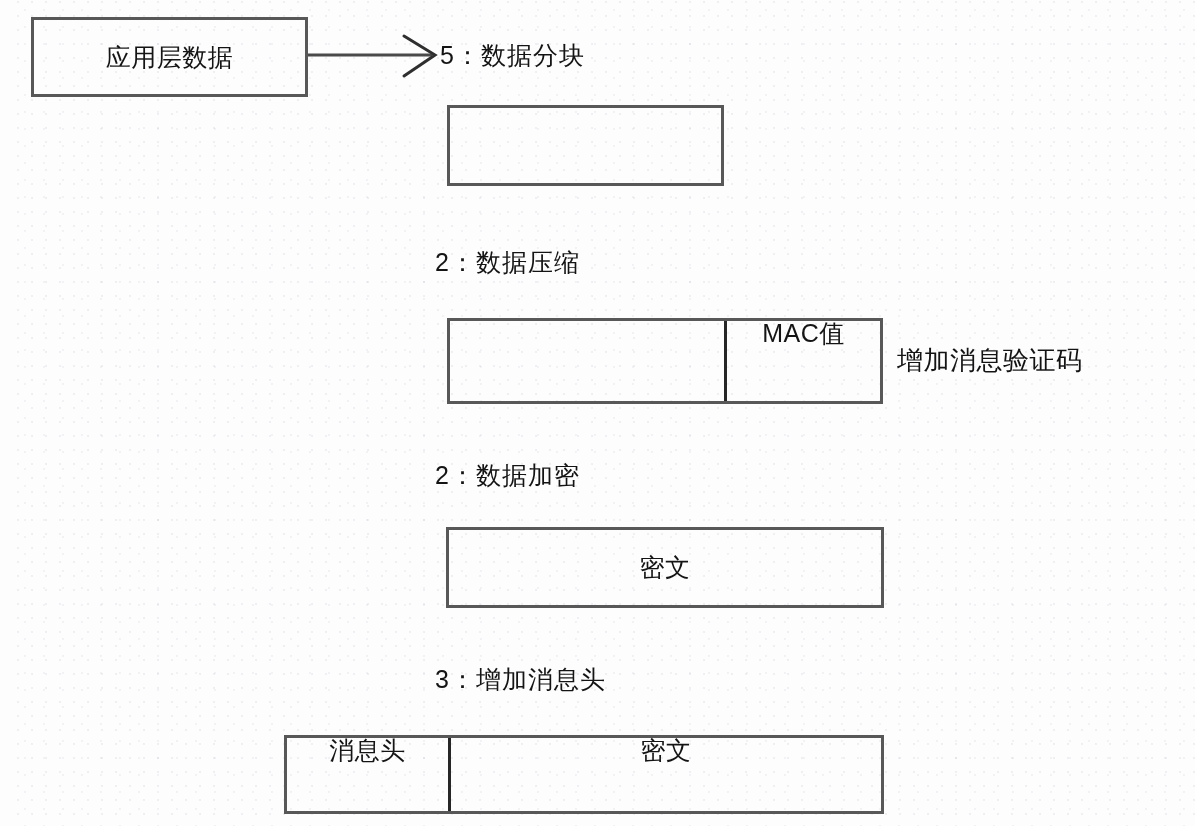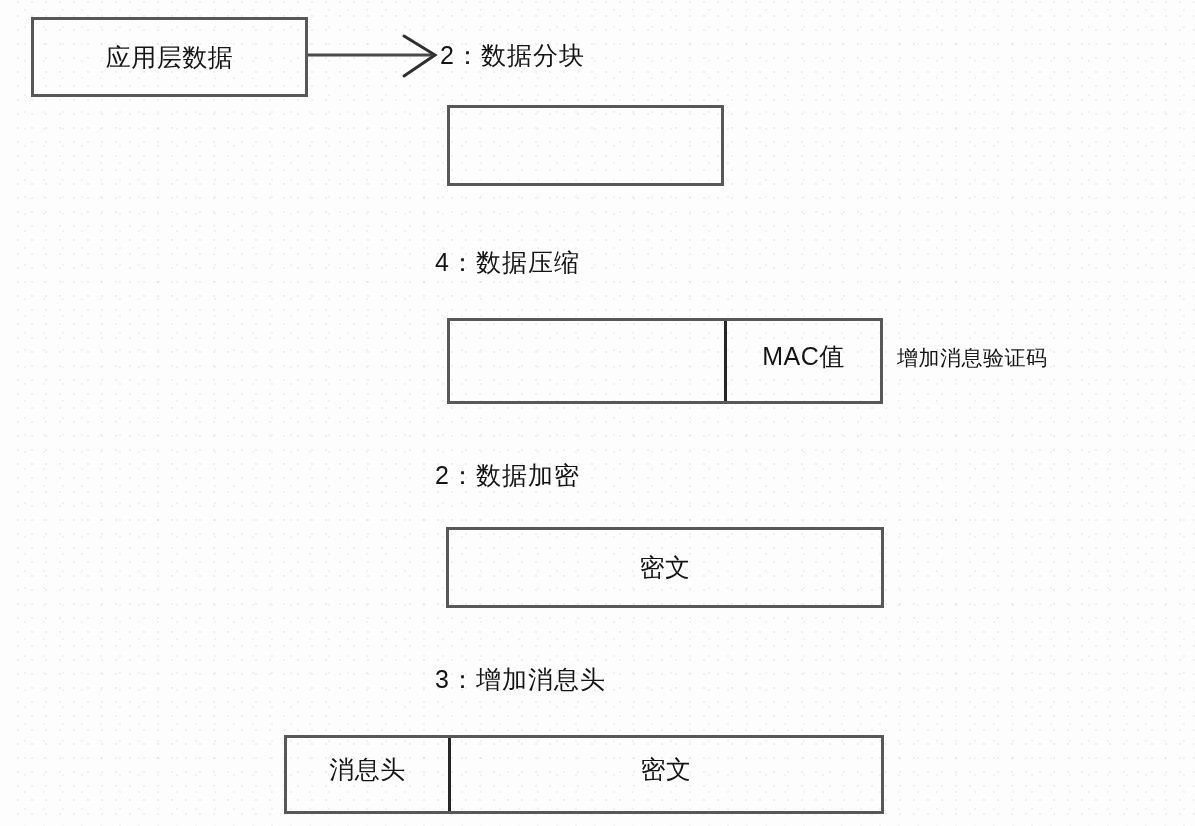--- a/index.html
+++ b/index.html
@@ -38,21 +38,20 @@
     align-items: center;
     justify-content: center;
   }
 
   .seg {
     position: absolute;
     box-sizing: border-box;
     top: 0;
     bottom: 10px;
     display: flex;
-    align-items: center;
     justify-content: center;
   }
 
   .divider {
     position: absolute;
     width: 3px;
     background: #262626;
   }
 
   .cell-text {
@@ -67,21 +66,21 @@
     position: absolute;
     font-size: 25px;
     line-height: 1;
     letter-spacing: 1px;
     color: #141414;
     white-space: nowrap;
   }
 
   .annotation {
     position: absolute;
-    font-size: 21px;
+    font-size: 26px;
     line-height: 1;
     letter-spacing: 0.5px;
     color: #141414;
     white-space: nowrap;
   }
 
   .arrow-layer {
     position: absolute;
     left: 0;
     top: 0;
@@ -97,27 +96,27 @@
 
   <div class="node" style="left:15px; top:17px; width:277px; height:80px;">
     <span class="cell-text">应用层数据</span>
   </div>
 
   <svg class="arrow-layer" viewBox="0 0 1195 826" xmlns="http://www.w3.org/2000/svg">
     <line x1="292" y1="55" x2="416" y2="55" stroke="#4a4a4a" stroke-width="3"></line>
     <polyline points="388,36 419,55 388,76" fill="none" stroke="#2f2f2f" stroke-width="3" stroke-linecap="round" stroke-linejoin="miter"></polyline>
   </svg>
 
-  <div class="step-label" style="left:424px; top:43px;">2：数据分块</div>
+  <div class="step-label" style="left:424px; top:43px;">5：数据分块</div>
 
   <div class="node" style="left:431px; top:105px; width:277px; height:81px;">
     <span class="cell-text"></span>
   </div>
 
-  <div class="step-label" style="left:419px; top:250px;">4：数据压缩</div>
+  <div class="step-label" style="left:419px; top:250px;">2：数据压缩</div>
 
   <div class="node" style="left:431px; top:318px; width:436px; height:86px;">
     <div class="seg" style="left:0px; width:274px;">
       <span class="cell-text"></span>
     </div>
     <div class="divider" style="left:274px; top:0; bottom:0;"></div>
     <div class="seg" style="left:277px; right:0;">
       <span class="cell-text">MAC值</span>
     </div>
   </div>

